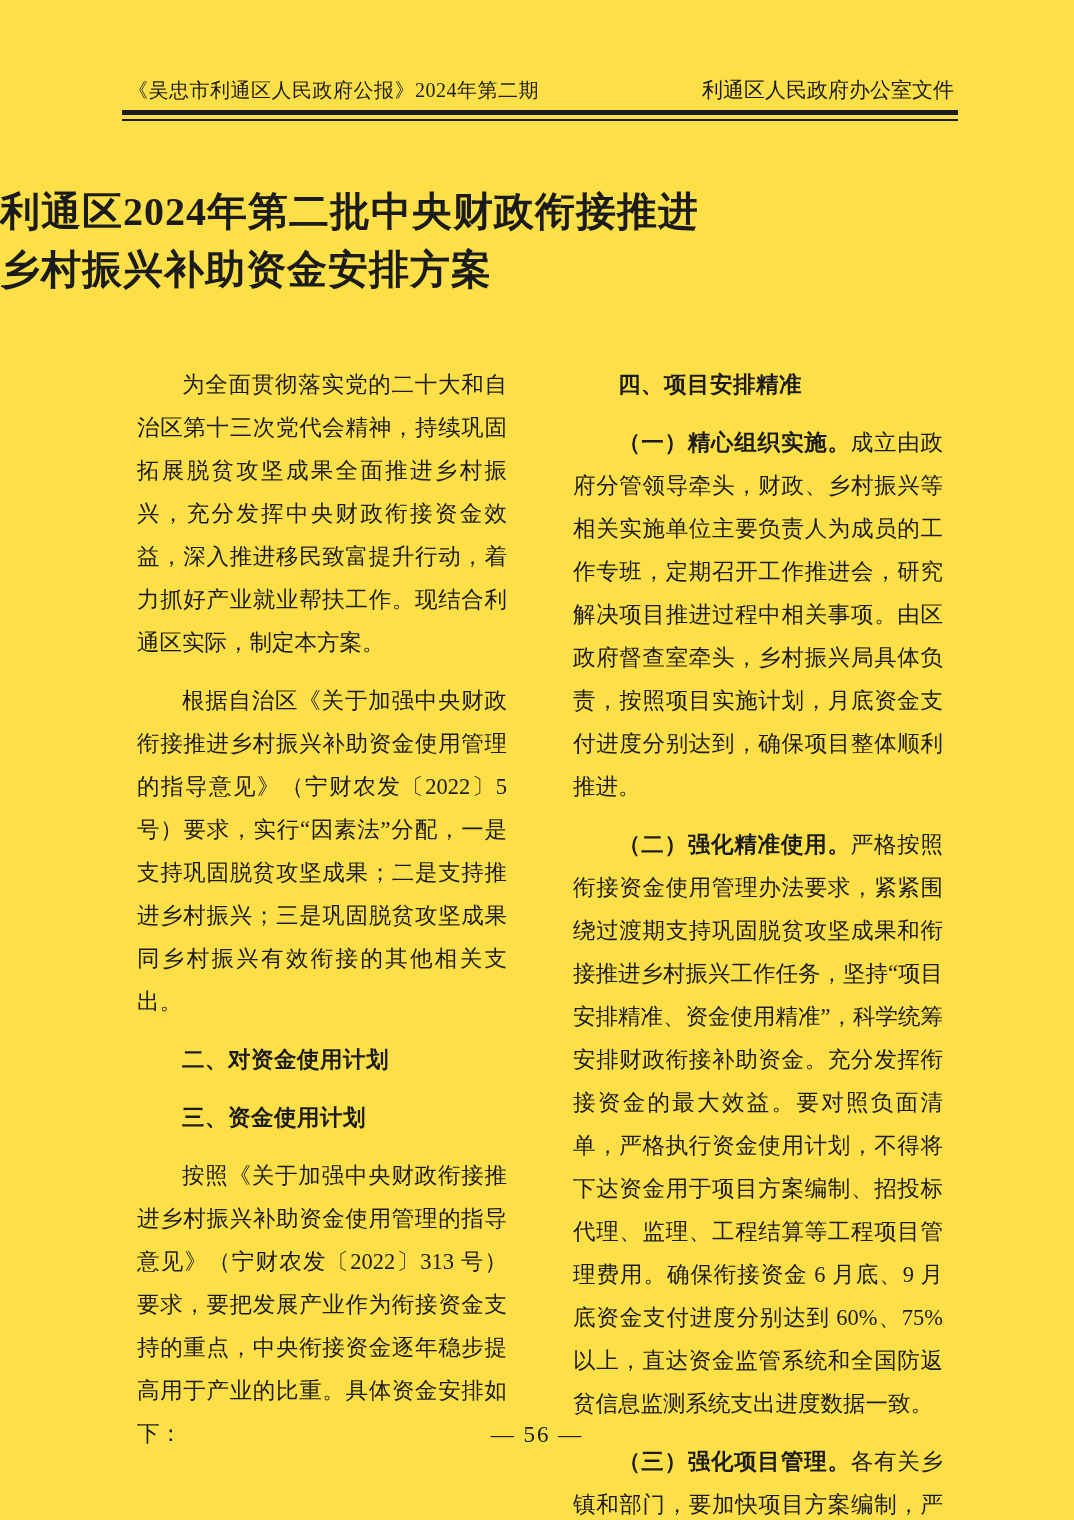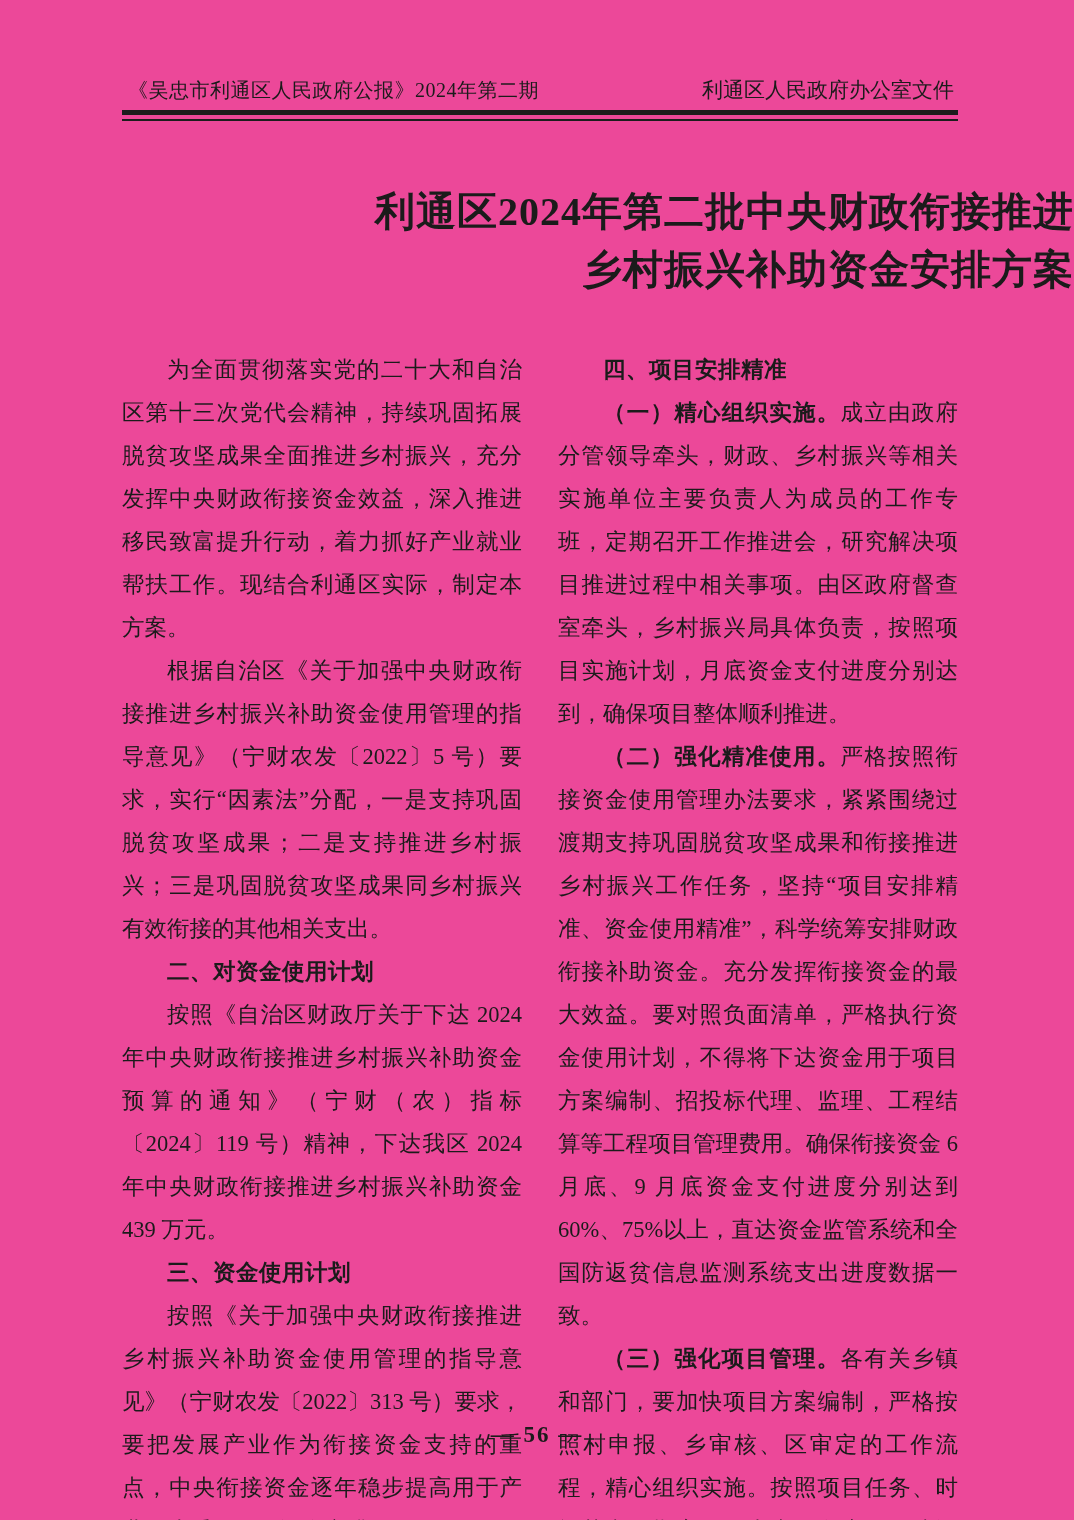--- a/index.html
+++ b/index.html
@@ -7,21 +7,21 @@
     padding: 0;
     background: #ffffff;
     width: 1074px;
     height: 1520px;
     overflow: hidden;
   }
   .page {
     position: relative;
     width: 1074px;
     height: 1520px;
-    background: #ec4899;
+    background: #fde047;
     color: #1b1b1b;
     font-family: "Liberation Serif", serif;
   }
   .header {
     position: absolute;
     top: 76px;
     left: 128px;
     right: 120px;
     display: flex;
     justify-content: space-between;
@@ -44,21 +44,21 @@
     right: 116px;
     height: 4px;
     border-top: 5px solid #1c1c1c;
     border-bottom: 2px solid #1c1c1c;
   }
   .doc-title {
     position: absolute;
     top: 183px;
     left: 0;
     width: 100%;
-    text-align: right;
+    text-align: left;
     font-weight: bold;
     font-size: 40px;
     line-height: 58px;
     letter-spacing: 1px;
   }
   .columns {
     position: absolute;
     top: 348px;
     left: 122px;
     width: 836px;
@@ -66,21 +66,21 @@
     gap: 36px;
   }
   .col {
     width: 400px;
     font-size: 22.5px;
     line-height: 43px;
     text-align: justify;
     text-justify: inter-character;
   }
   .col p {
-    margin: 0;
+    margin: 15px;
     text-indent: 2em;
   }
   .col p.no-indent {
     text-indent: 0;
   }
   .section-heading {
     font-family: "Liberation Sans", sans-serif;
     font-weight: bold;
     letter-spacing: 0.5px;
   }
@@ -90,21 +90,21 @@
   .cont-bold {
     font-weight: bold;
   }
   .footer {
     position: absolute;
     top: 1422px;
     left: 0;
     width: 100%;
     text-align: center;
     font-size: 23px;
-    font-weight: bold;
+    font-weight: normal;
     letter-spacing: 2px;
   }
 </style>
 </head>
 <body>
 
 <div class="page">
 
   <div class="header">
     <span class="header-left">《吴忠市利通区人民政府公报》2024年第二期</span>
@@ -117,21 +117,20 @@
     <div>利通区2024年第二批中央财政衔接推进</div>
     <div>乡村振兴补助资金安排方案</div>
   </div>
 
   <div class="columns">
 
     <div class="col">
       <p>为全面贯彻落实党的二十大和自治区第十三次党代会精神，持续巩固拓展脱贫攻坚成果全面推进乡村振兴，充分发挥中央财政衔接资金效益，深入推进移民致富提升行动，着力抓好产业就业帮扶工作。现结合利通区实际，制定本方案。</p>
       <p>根据自治区《关于加强中央财政衔接推进乡村振兴补助资金使用管理的指导意见》（宁财农发〔2022〕5 号）要求，实行“因素法”分配，一是支持巩固脱贫攻坚成果；二是支持推进乡村振兴；三是巩固脱贫攻坚成果同乡村振兴有效衔接的其他相关支出。</p>
       <p class="section-heading">二、对资金使用计划</p>
-      <p>按照《自治区财政厅关于下达 2024 年中央财政衔接推进乡村振兴补助资金预算的通知》（宁财（农）指标〔2024〕119 号）精神，下达我区 2024 年中央财政衔接推进乡村振兴补助资金 439 万元。</p>
       <p class="section-heading">三、资金使用计划</p>
       <p>按照《关于加强中央财政衔接推进乡村振兴补助资金使用管理的指导意见》（宁财农发〔2022〕313 号）要求，要把发展产业作为衔接资金支持的重点，中央衔接资金逐年稳步提高用于产业的比重。具体资金安排如下：</p>
 
     </div>
 
     <div class="col">
       <p class="section-heading">四、项目安排精准</p>
       <p><span class="bold-run">（一）精心组织实施。</span><span>成立由政府分管领导牵头，财政、乡村振兴等相关实施单位主要负责人为成员的工作专班，定期召开工作推进会，研究解决项目推进过程中相关事项。由区政府督查室牵头，乡村振兴局具体负责，按照项目实施计划，月底资金支付进度分别达到，确保项目整体顺利推进。</span></p>
       <p><span class="bold-run">（二）强化精准使用。</span><span>严格按照衔接资金使用管理办法要求，紧紧围绕过渡期支持巩固脱贫攻坚成果和衔接推进乡村振兴工作任务，坚持“项目安排精准、资金使用精准”，科学统筹安排财政衔接补助资金。充分发挥衔接资金的最大效益。要对照负面清单，严格执行资金使用计划，不得将下达资金用于项目方案编制、招投标代理、监理、工程结算等工程项目管理费用。确保衔接资金 6 月底、9 月底资金支付进度分别达到 60%、75%以上，直达资金监管系统和全国防返贫信息监测系统支出进度数据一致。</span></p>
       <p><span class="bold-run">（三）强化项目管理。</span><span>各有关乡镇和部门，要加快项目方案编制，严格按照村申报、乡审核、区审定的工作流程，精心组织实施。按照项目任务、时间节点如期完工，由专人负责项目建设管理，做好项目档案资料收集整理。同时，要落实好资金使用绩效主体责任，项目实行全过程绩效管理。提升资金使用透明度，对资金使用计划、项目进度和绩效评价等信息进行区级、乡（镇）级、村级三级公示公告。</span></p>

